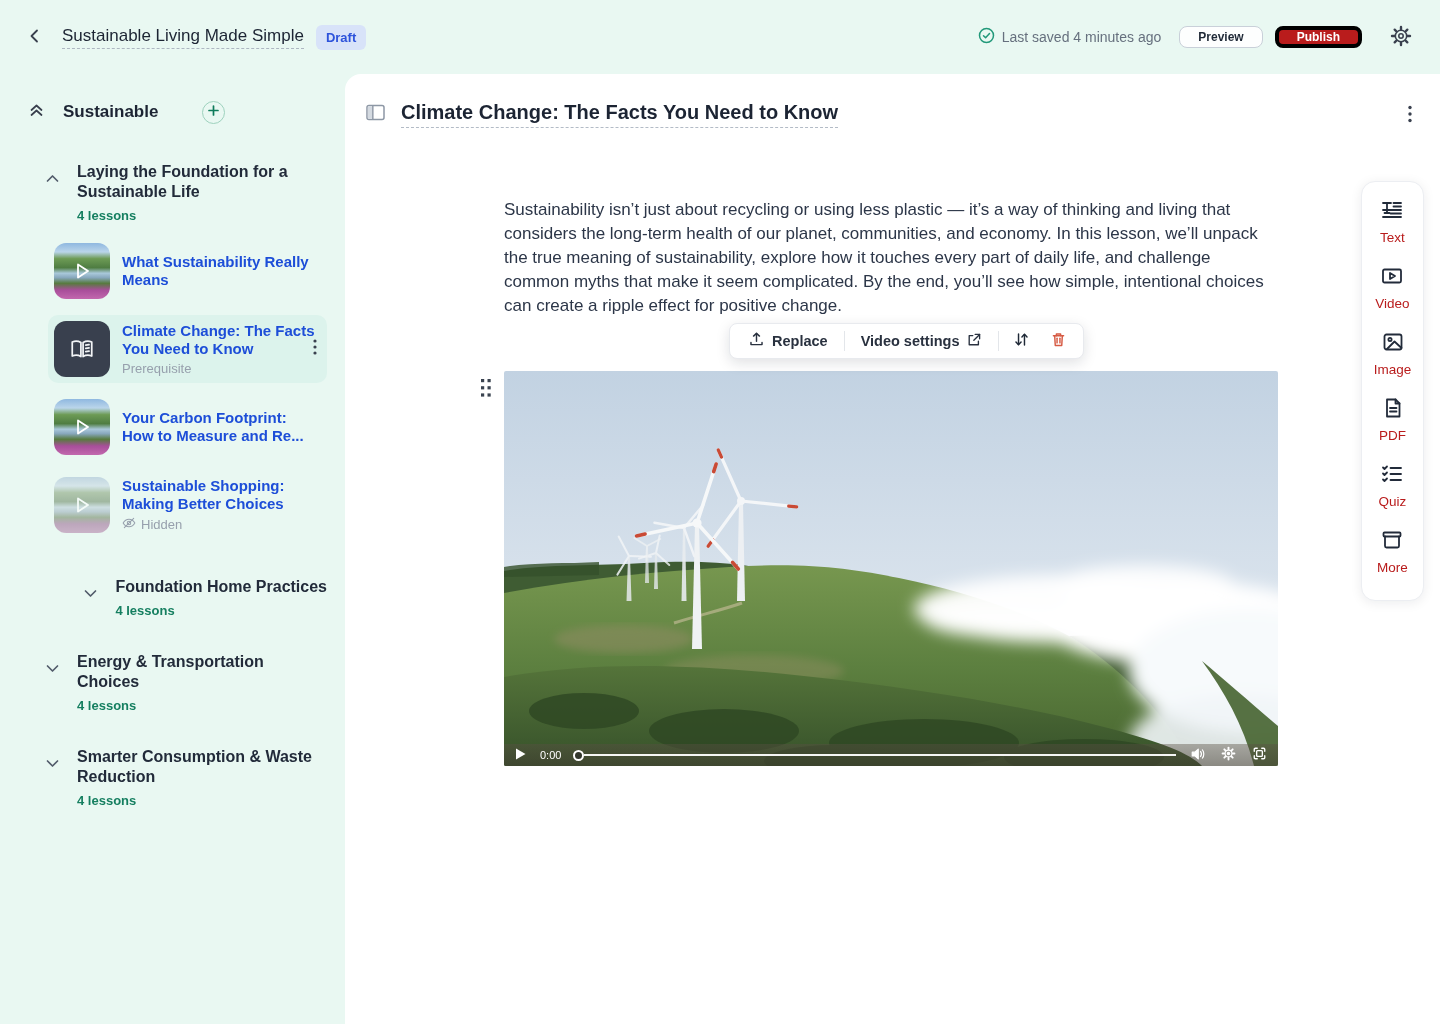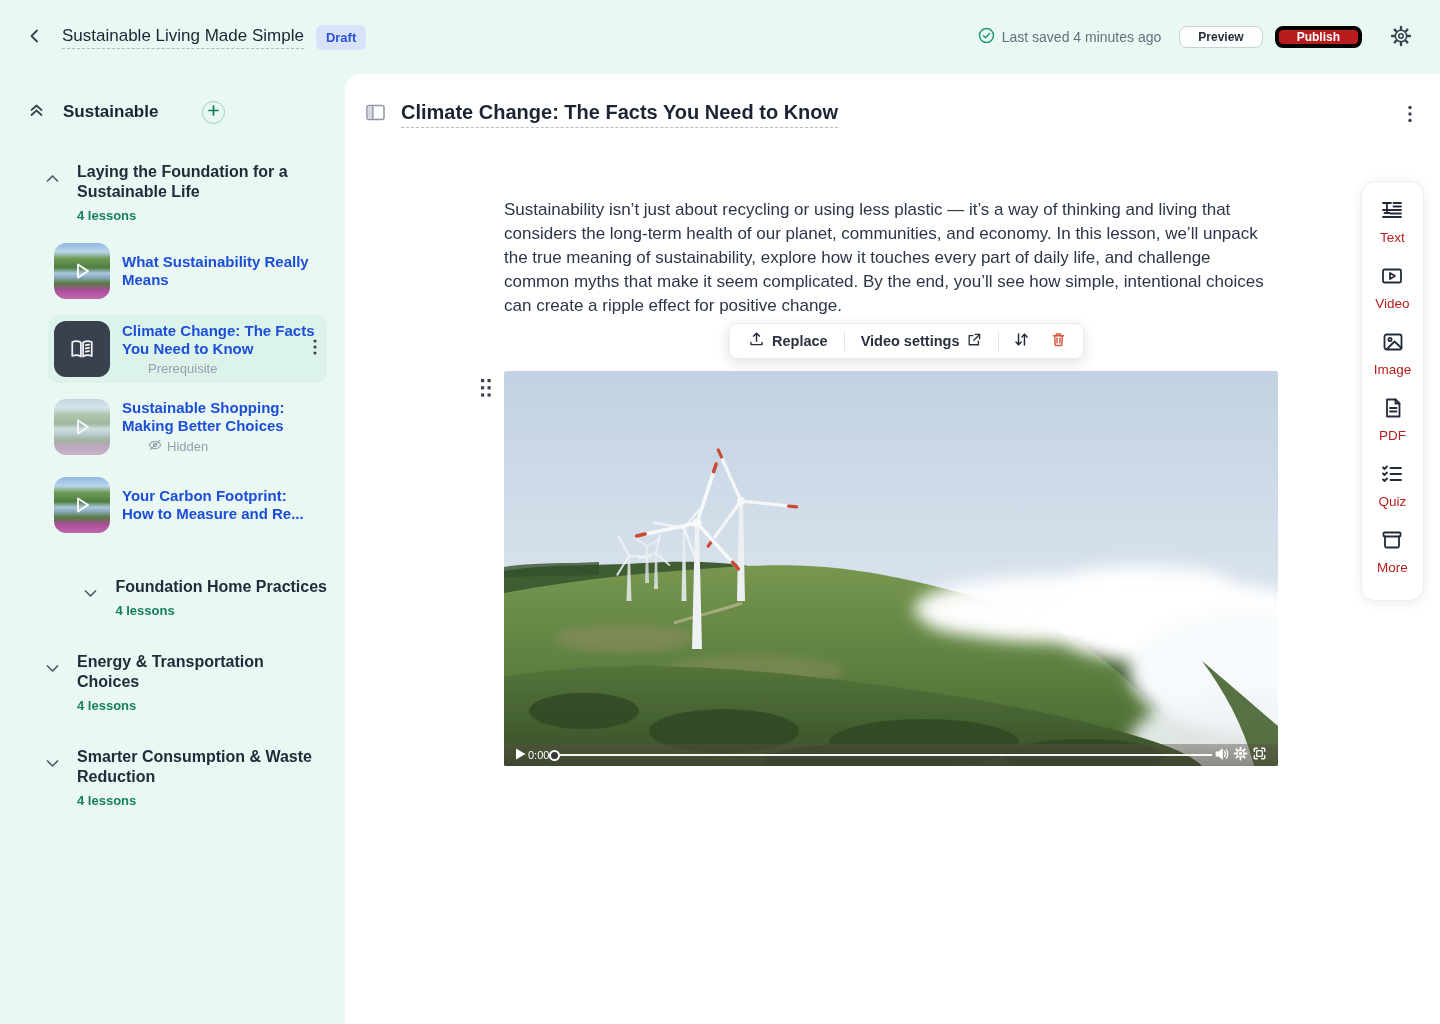--- a/index.html
+++ b/index.html
@@ -30,41 +30,41 @@
   .sec-count { font-size:13px; font-weight:600; color:#157F60; margin-top:6px; }
   .lessons { margin:14px 0 0 24px; display:flex; flex-direction:column; gap:10px; }
   .lesson { display:flex; align-items:center; gap:12px; padding:6px; border-radius:10px; cursor:pointer; position:relative; width:279px; }
   .lesson.selected { background:#DCF3EC; }
   .thumb { width:56px; height:56px; border-radius:12px; flex:none; position:relative; overflow:hidden;
            background:linear-gradient(180deg,#8FB8E0 0%,#BAD5EA 16%,#6D9B55 28%,#4F7D42 44%,#A9C8DA 54%,#87A7BC 62%,#577B3E 72%,#A84E9A 84%,#C268AE 100%); }
   .thumb .play-ov { position:absolute; inset:0; display:flex; align-items:center; justify-content:center; color:#FFFFFF; }
   .thumb.dimmed { opacity:.5; filter:saturate(.65); }
   .tile { width:56px; height:56px; border-radius:12px; flex:none; background:#39404E; display:flex; align-items:center; justify-content:center; color:#F2F4F6; }
   .lesson-title { font-size:15px; font-weight:600; color:#1d4ed8; line-height:18px; }
-  .lesson-sub { font-size:13px; color:#97A0AD; margin-top:3px; display:flex; align-items:center; gap:5px;margin-left:26px; }
+  .lesson-sub { font-size:13px; color:#97A0AD; margin-top:3px; display:flex; align-items:center; gap:5px; }
   .lesson-kebab { position:absolute; right:10px; top:50%; transform:translateY(-50%); color:#39404E; }
 
   
   .panel { position:absolute; top:74px; left:345px; width:1095px; height:950px; background:#FFFFFF; border-radius:16px 0 0 0; }
   .lesson-head { position:absolute; top:26px; left:17px; right:24px; display:flex; align-items:center; }
   .lesson-head h2 { font-size:20px; font-weight:700; color:#1C2433; margin-left:12px; border-bottom:1.5px dashed #B3BBC6; padding-bottom:3px; cursor:text; }
   .head-kebab { margin-left:auto; color:#39404E; }
   .intro { position:absolute; top:124px; left:159px; width:774px; font-size:17px; line-height:24px; color:#2C3648; cursor:text; }
 
   .vtoolbar { position:absolute; top:249px; left:384px; height:36px; display:flex; align-items:center; background:#FFFFFF; border:1px solid #E8EAEE; border-radius:8px; box-shadow:0 4px 14px rgba(16,24,40,.13); padding:0 6px; z-index:5; }
   .vt-btn { display:inline-flex; align-items:center; gap:7px; background:none; border:none; cursor:pointer; font-family:inherit; font-size:14.5px; font-weight:600; color:#29313F; padding:6px 12px; }
   .vt-div { width:1px; height:20px; background:#E3E6EA; margin:0 4px; }
   .vt-icon-btn { background:none; border:none; cursor:pointer; display:inline-flex; padding:6px 10px; color:#29313F; }
   .vt-icon-btn.danger { color:#D65A43; }
 
   .drag-handle { position:absolute; top:300px; left:131px; color:#3A4350; cursor:grab; padding:4px; }
 
   .video { position:absolute; top:297px; left:159px; width:774px; height:395px; border-radius:2px; overflow:hidden; cursor:pointer; }
   .video svg.scene { position:absolute; inset:0; display:block; }
-  .vctrl { position:absolute; left:0; right:0; bottom:0; height:22px; display:flex; align-items:center; gap:0; padding:0 9px; background:linear-gradient(180deg,rgba(90,80,68,.42),rgba(70,62,52,.55)); }
+  .vctrl { position:absolute; left:0; right:0; bottom:0; height:22px; display:flex; align-items:center; gap:12px; padding:0 9px; background:linear-gradient(180deg,rgba(90,80,68,.42),rgba(70,62,52,.55)); }
   .vctrl .time { color:#FFFFFF; font-size:11px; }
   .scrub { flex:1; display:flex; align-items:center; height:100%; cursor:pointer; }
   .scrub .knob { width:11px; height:11px; border-radius:50%; border:2.5px solid #FFFFFF; background:rgba(40,40,40,.6); flex:none; }
   .scrub .track { flex:1; height:2px; background:rgba(255,255,255,.95); }
   .vctrl .icon-btn { color:#FFFFFF; padding:2px; }
 
   
   .palette { position:absolute; top:107px; left:1016px; width:63px; background:#FFFFFF; border:1px solid #ECEEF2; border-radius:14px; box-shadow:0 2px 12px rgba(16,24,40,.08); padding:16px 0 6px; display:flex; flex-direction:column; align-items:center; }
   .pal-item { display:flex; flex-direction:column; align-items:center; gap:5px; background:none; border:none; cursor:pointer; color:#222B3A; padding:0 0 2px; margin-bottom:17px; font-family:inherit; }
   .pal-item span.lbl { font-size:13.5px; font-weight:500; color:#b91c1c; }
@@ -181,52 +181,52 @@
           <span class="lesson-kebab">
             <svg width="4" height="16" viewBox="0 0 4 16" fill="#39404E">
                 <circle cx="2" cy="2" r="1.6"></circle>
                 <circle cx="2" cy="8" r="1.6"></circle>
                 <circle cx="2" cy="14" r="1.6"></circle>
               </svg>
           </span>
         </div>
 
         <div class="lesson">
+          <div class="thumb">
+            <span class="play-ov">
+              <svg width="22" height="22" viewBox="0 0 22 22" fill="none" stroke="#FFFFFF" stroke-width="1.8" stroke-linejoin="round">
+                  <polygon points="7,4.5 17,11 7,17.5"></polygon>
+                </svg>
+            </span>
+          </div>
+          <div>
+            <div class="lesson-title">Your Carbon Footprint: How to Measure and Re...</div>
+          </div>
+        </div>
+
+        <div class="lesson">
           <div class="thumb dimmed">
             <span class="play-ov">
               <svg width="22" height="22" viewBox="0 0 22 22" fill="none" stroke="#FFFFFF" stroke-width="1.8" stroke-linejoin="round">
                   <polygon points="7,4.5 17,11 7,17.5"></polygon>
                 </svg>
             </span>
           </div>
           <div>
             <div class="lesson-title">Sustainable Shopping: Making Better Choices</div>
             <div class="lesson-sub">
               <span>
                 <svg width="14" height="14" viewBox="0 0 24 24" fill="none" stroke="#97A0AD" stroke-width="1.8" stroke-linecap="round" stroke-linejoin="round">
                     <path d="M2 12 C4.5 7.5 8 5.5 12 5.5 C16 5.5 19.5 7.5 22 12 C19.5 16.5 16 18.5 12 18.5 C8 18.5 4.5 16.5 2 12 Z"></path>
                     <circle cx="12" cy="12" r="3"></circle>
                     <line x1="4" y1="20" x2="20" y2="4"></line>
                   </svg>
               </span>
               <span>Hidden</span>
             </div>
-          </div>
-        </div>
-
-        <div class="lesson">
-          <div class="thumb">
-            <span class="play-ov">
-              <svg width="22" height="22" viewBox="0 0 22 22" fill="none" stroke="#FFFFFF" stroke-width="1.8" stroke-linejoin="round">
-                  <polygon points="7,4.5 17,11 7,17.5"></polygon>
-                </svg>
-            </span>
-          </div>
-          <div>
-            <div class="lesson-title">Your Carbon Footprint: How to Measure and Re...</div>
           </div>
         </div>
 
       </div>
     </div>
 
     <div class="section" style="margin-top:38px;">
       <div class="sec-row">
         <span class="sec-chevron">
           <svg width="17" height="17" viewBox="0 0 17 17" fill="none" stroke="#525C6B" stroke-width="1.7" stroke-linecap="round" stroke-linejoin="round">

